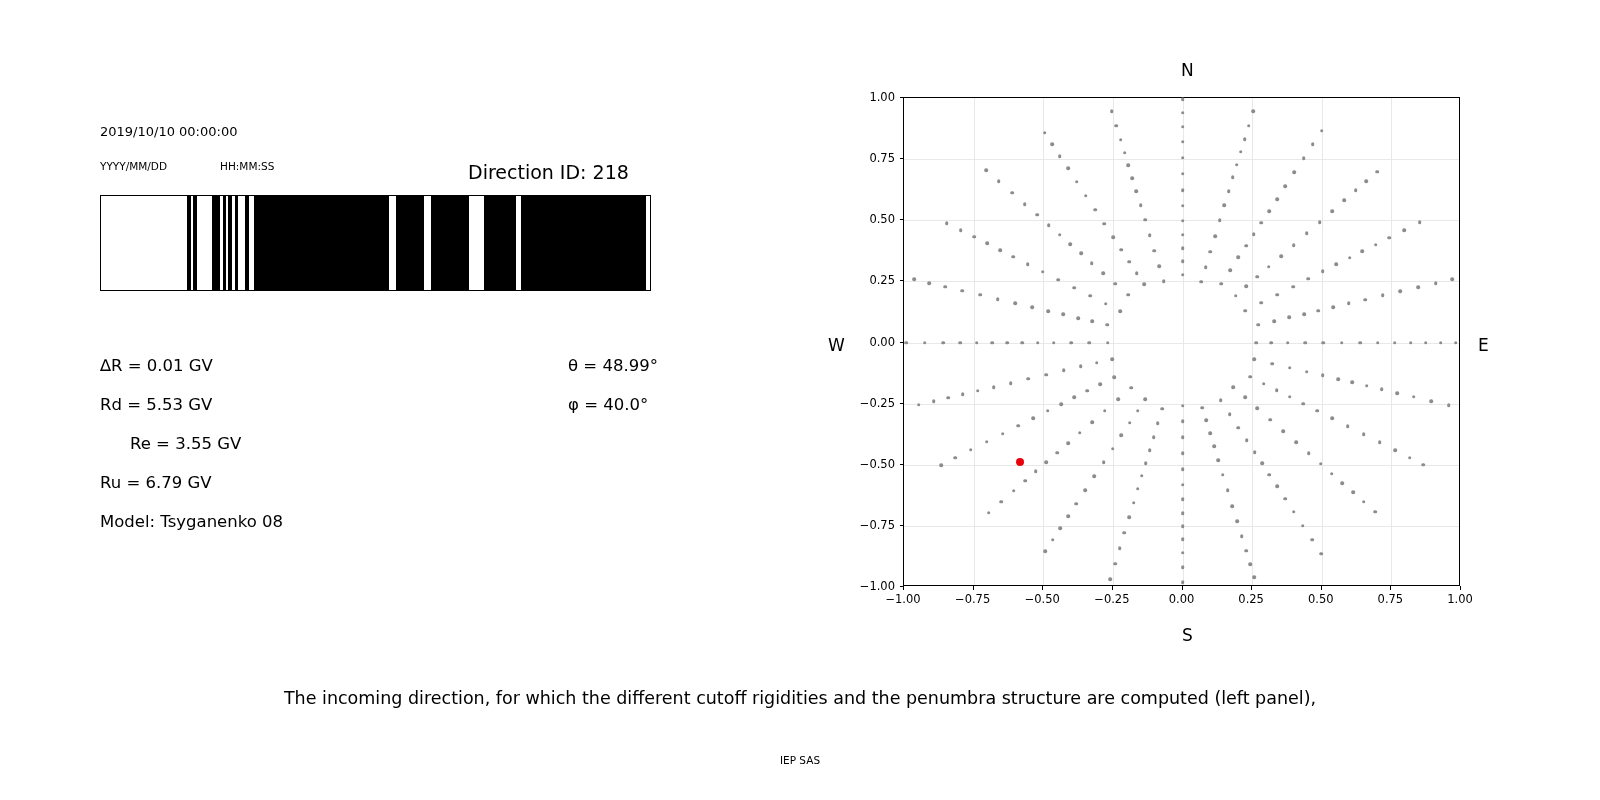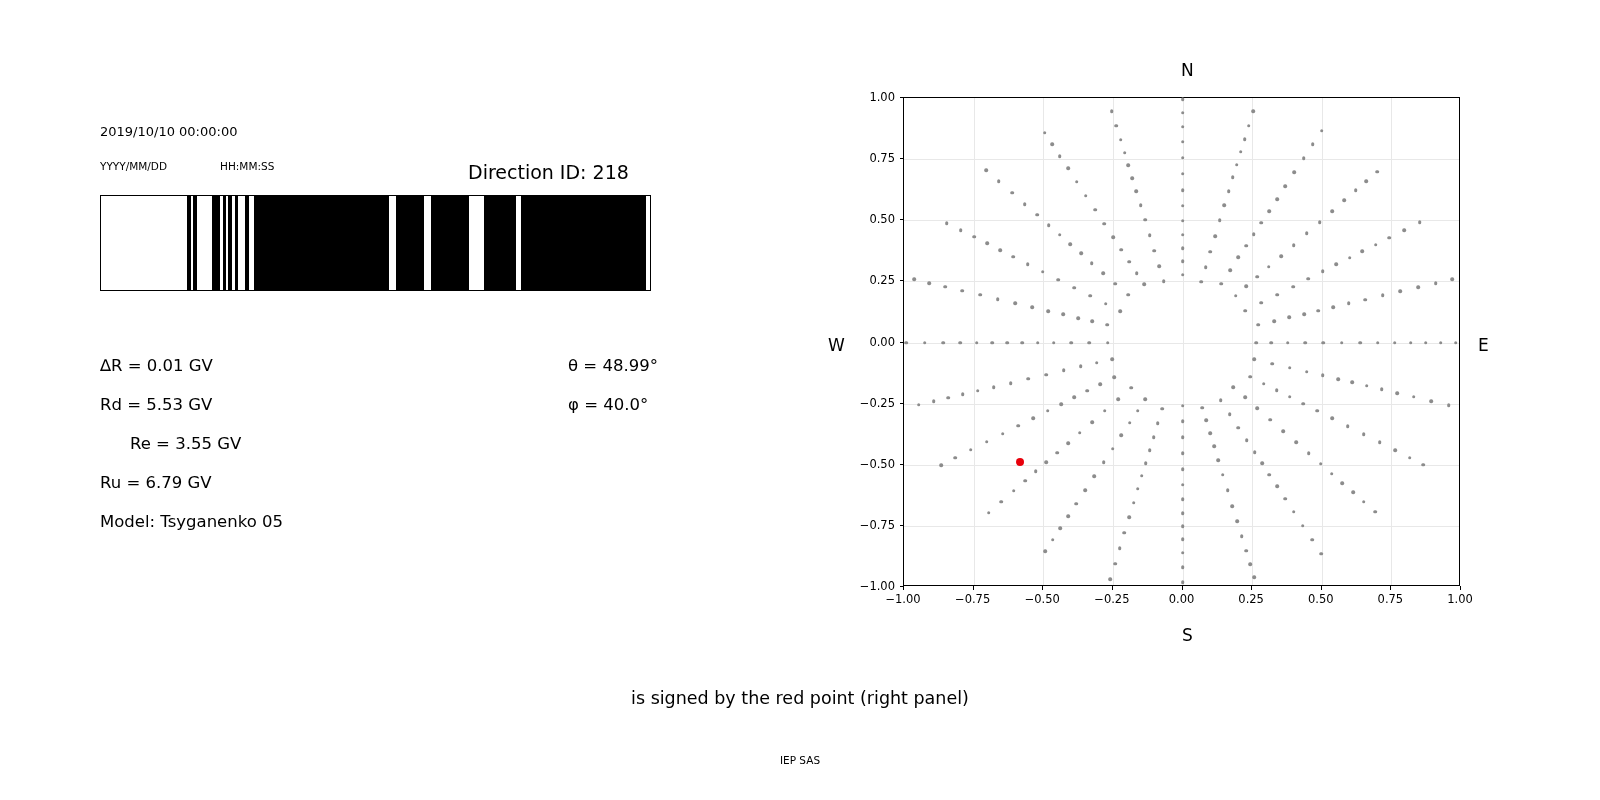--- a/index.html
+++ b/index.html
@@ -212,21 +212,21 @@
         <div class="band" style="left: 383.32px; width: 31.3714px;"></div>
         <div class="band" style="left: 419.593px; width: 125.486px;"></div>
       </div>
   </div>
 
 
   <div class="txt metric" id="m-dR">∆R = 0.01 GV</div>
   <div class="txt metric" id="m-Rd">Rd = 5.53 GV</div>
   <div class="txt metric" id="m-Re">Re = 3.55 GV</div>
   <div class="txt metric" id="m-Ru">Ru = 6.79 GV</div>
-  <div class="txt metric" id="m-mod">Model: Tsyganenko 05</div>
+  <div class="txt metric" id="m-mod">Model: Tsyganenko 08</div>
   <div class="txt metric" id="m-th">θ = 48.99°</div>
   <div class="txt metric" id="m-ph">φ = 40.0°</div>
 </div>
 
 <div id="right-panel">
   <div class="compass" id="compass-n">N</div>
   <div class="compass" id="compass-s">S</div>
   <div class="compass" id="compass-w">W</div>
   <div class="compass" id="compass-e">E</div>
 
@@ -591,15 +591,15 @@
     <div class="ytick" style="left: 47px; width: 48px; top: 280.375px;">0.25</div>
     <div class="tickmark-y" style="left: 99.5px; top: 219.25px;"></div>
     <div class="ytick" style="left: 47px; width: 48px; top: 219.25px;">0.50</div>
     <div class="tickmark-y" style="left: 99.5px; top: 158.125px;"></div>
     <div class="ytick" style="left: 47px; width: 48px; top: 158.125px;">0.75</div>
     <div class="tickmark-y" style="left: 99.5px; top: 97px;"></div>
     <div class="ytick" style="left: 47px; width: 48px; top: 97px;">1.00</div>
   </div>
 
 <div id="caption">
-  <div>is signed by the red point (right panel)</div>
+  <div>The incoming direction, for which the different cutoff rigidities and the penumbra structure are computed (left panel),</div>
 </div>
 <div id="footer">IEP SAS</div>
 
 </body></html>

